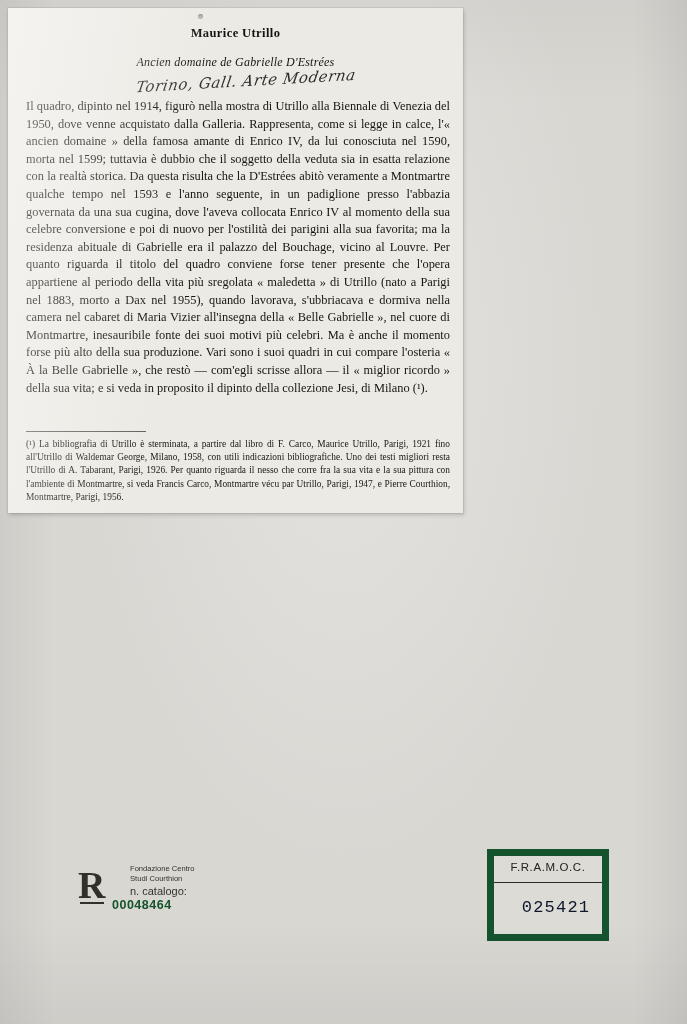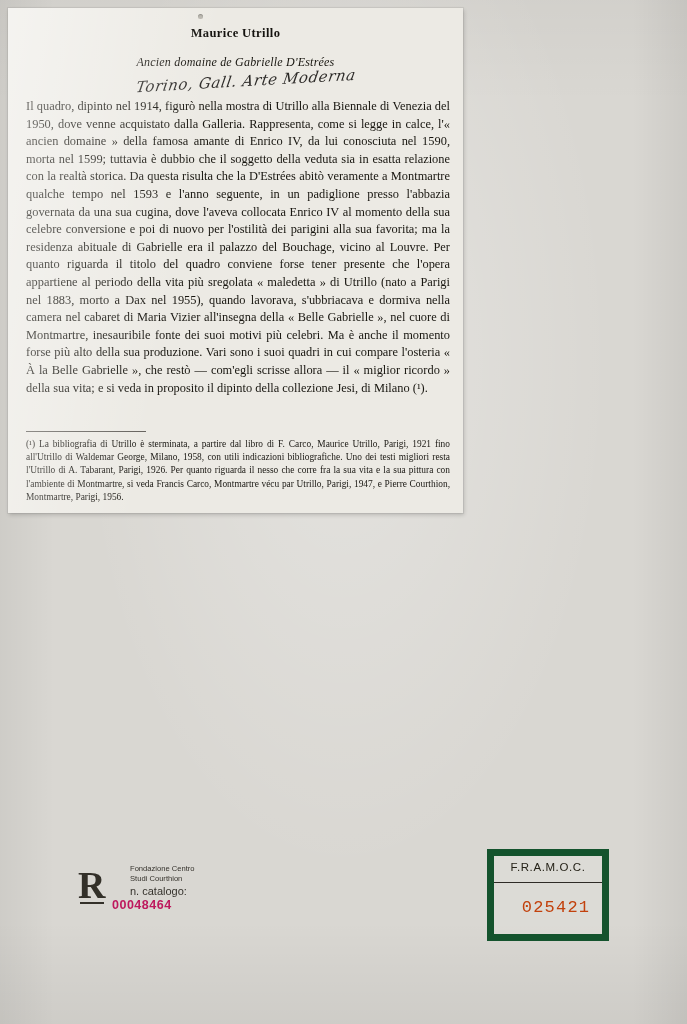--- a/index.html
+++ b/index.html
@@ -170,21 +170,21 @@
     margin-top: 4px;
   }
   .library-number {
     position: absolute;
     left: 34px;
     top: 36px;
     font-family: "Liberation Sans", sans-serif;
     font-weight: bold;
     font-size: 12.5px;
     letter-spacing: 0.5px;
-    color: #be185d;
+    color: #14532d;
   }
 
   
   .inventory-stamp {
     position: absolute;
     left: 487px;
     top: 849px;
     width: 108px;
     height: 78px;
     border: 7px solid #14532d;
@@ -210,21 +210,21 @@
   }
   .inventory-number {
     position: absolute;
     left: 16px;
     right: 0;
     top: 42px;
     text-align: center;
     font-family: "Liberation Mono", monospace;
     font-size: 17px;
     letter-spacing: 1.2px;
-    color: #c2410c;
+    color: #0f172a;
   }
 </style>
 </head>
 <body>
 
 <div class="page-bg"></div>
 
 <div class="clip-sheet">
   <div class="punch-hole"></div>
 

